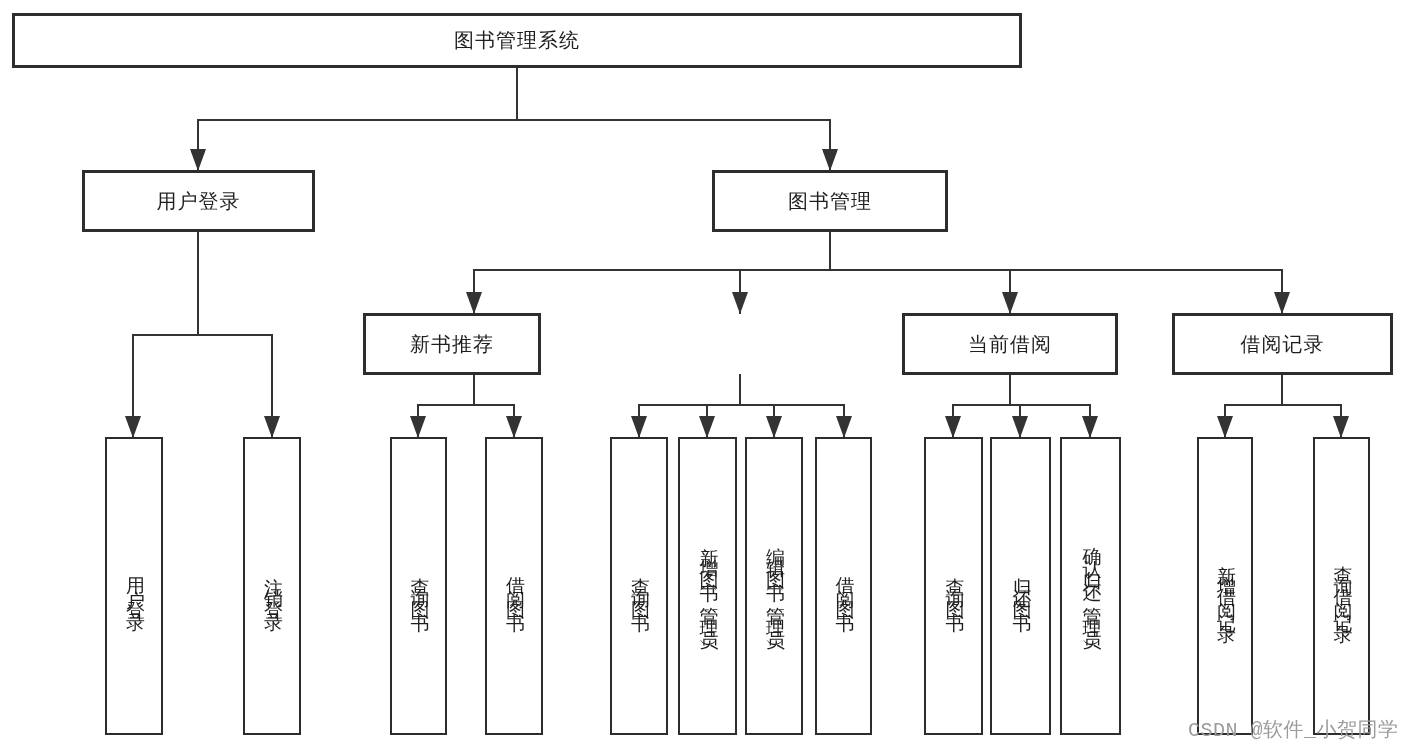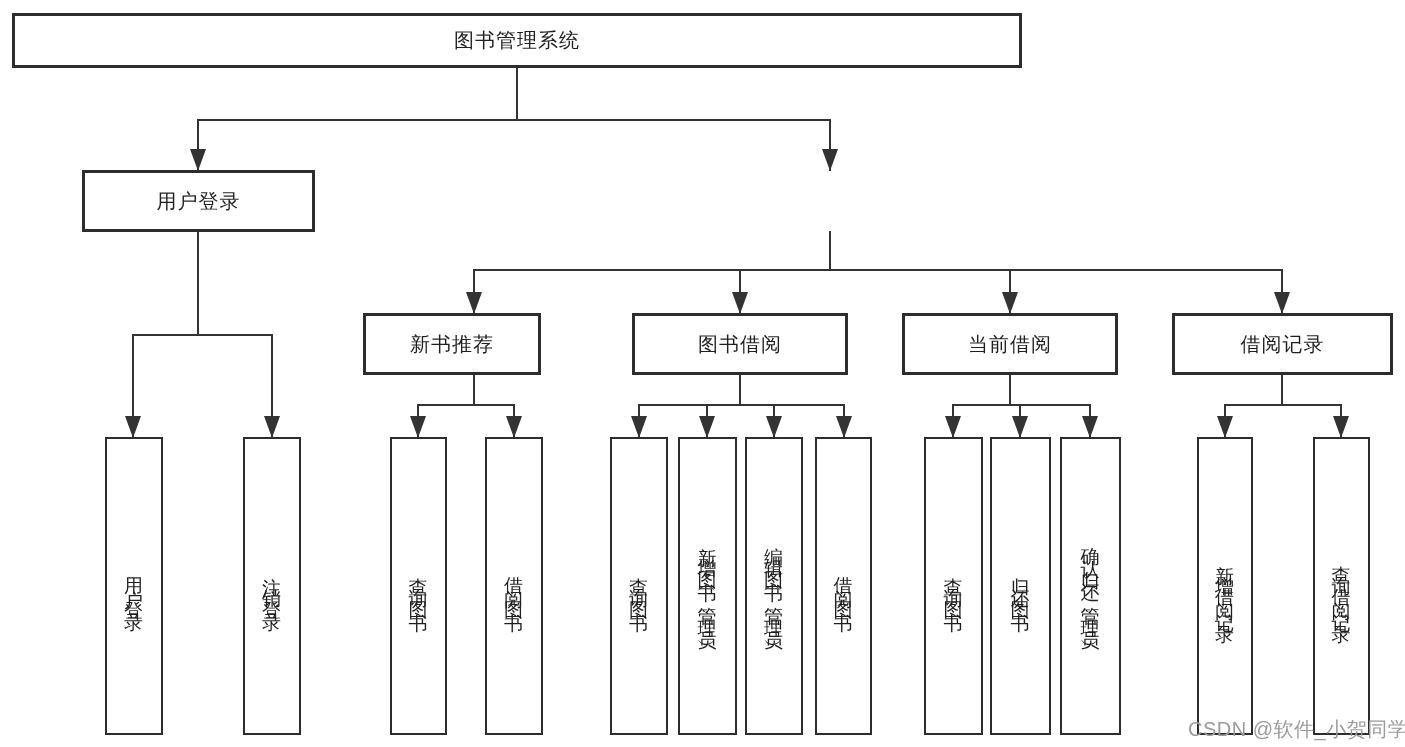--- a/index.html
+++ b/index.html
@@ -5,21 +5,21 @@
   html, body {
     margin: 0;
     padding: 0;
     background: #ffffff;
   }
   #stage {
     position: relative;
     width: 1405px;
     height: 747px;
     background: #ffffff;
-    font-family: Liberation Sans, sans-serif;
+    font-family: Liberation Mono, monospace;
     overflow: hidden;
   }
   #connectors {
     position: absolute;
     left: 0;
     top: 0;
     pointer-events: none;
   }
   .box {
     position: absolute;
@@ -129,27 +129,27 @@
     </g>
   </svg>
 
   <div class="box hbox" style="left:12px;top:13px;width:1010px;height:55px">
     <span class="hlabel">图书管理系统</span>
   </div>
 
   <div class="box hbox" style="left:82px;top:170px;width:233px;height:62px">
     <span class="hlabel">用户登录</span>
   </div>
+  <div class="box hbox" style="left:712px;top:170px;width:236px;height:62px">
+    <span class="hlabel">图书管理</span>
+  </div>
 
   <div class="box hbox" style="left:363px;top:313px;width:178px;height:62px">
     <span class="hlabel">新书推荐</span>
   </div>
-  <div class="box hbox" style="left:632px;top:313px;width:216px;height:62px">
-    <span class="hlabel">图书借阅</span>
-  </div>
   <div class="box hbox" style="left:902px;top:313px;width:216px;height:62px">
     <span class="hlabel">当前借阅</span>
   </div>
   <div class="box hbox" style="left:1172px;top:313px;width:221px;height:62px">
     <span class="hlabel">借阅记录</span>
   </div>
 
   <div class="box vbox" style="left:105px;top:437px;width:58px;height:298px">
     <span class="vlabel">用户登录</span>
   </div>

